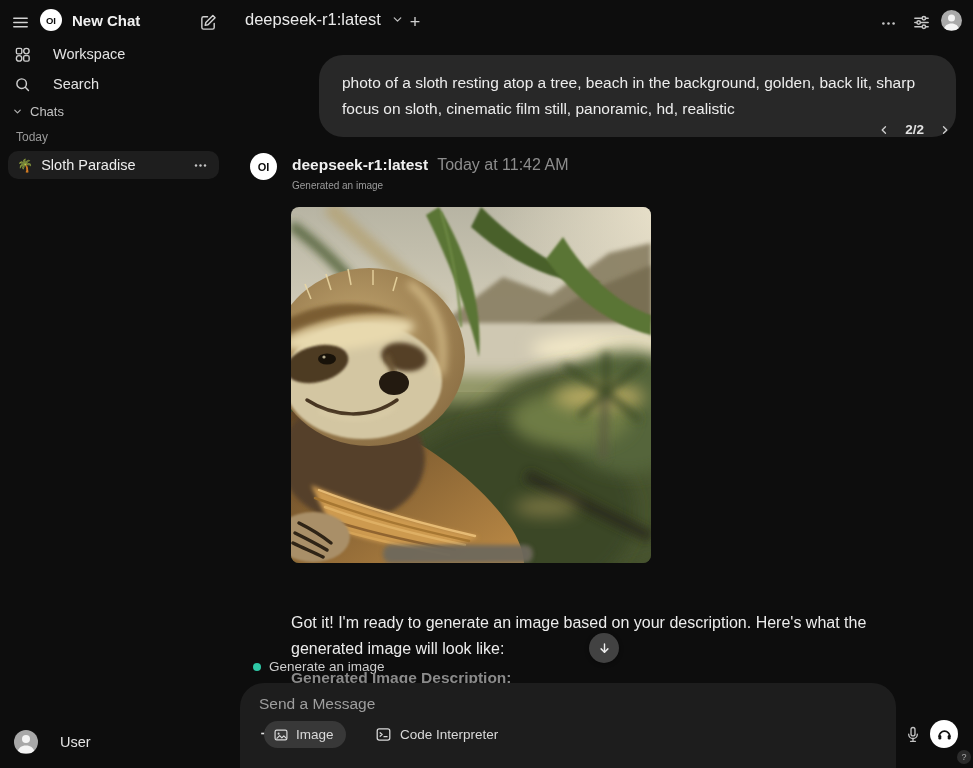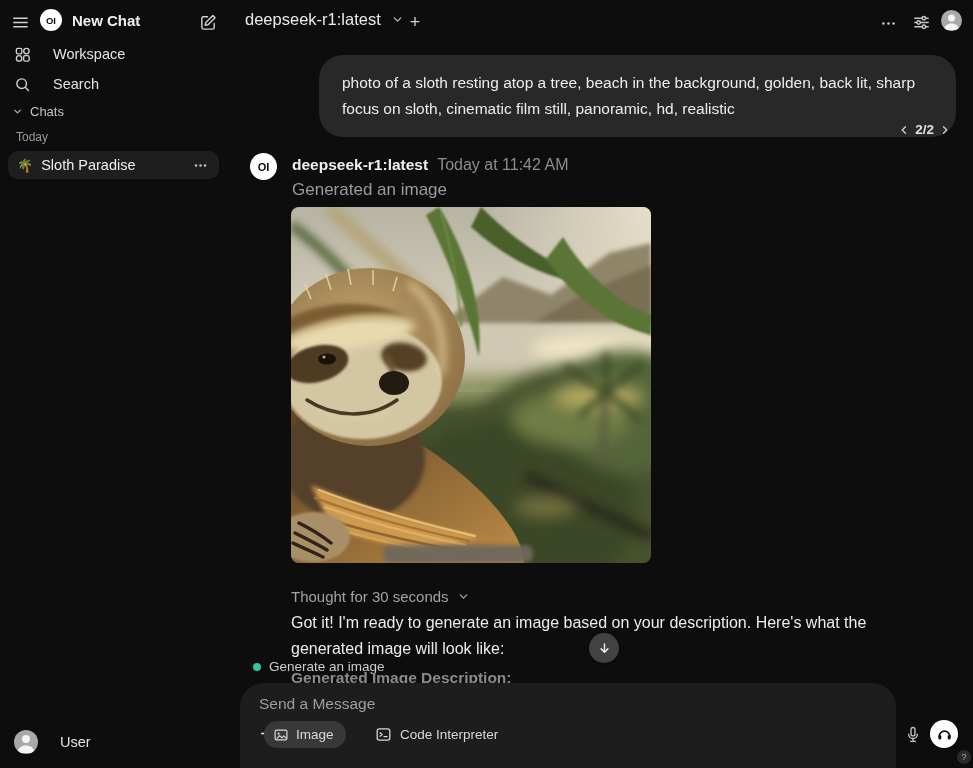--- a/index.html
+++ b/index.html
@@ -12,21 +12,21 @@
   #sidebar{position:absolute;left:0;top:0;width:227px;height:768px;background:#0d0d0d;}
   .sb-row{position:absolute;left:8px;width:211px;height:28px;border-radius:8px;display:flex;align-items:center;gap:22px;padding:0 6px;box-sizing:border-box;cursor:pointer;}
   .sb-label{font-size:14.5px;color:#e3e3e3;font-weight:500;}
   .chat-pill{position:absolute;left:8px;top:151px;width:211px;height:28px;background:#1e1e1e;border-radius:10px;display:flex;align-items:center;padding:0 9px;box-sizing:border-box;cursor:pointer;}
   
   .model-name{font-size:16.5px;font-weight:500;color:#eaeaea;}
   .iconbtn{cursor:pointer;border-radius:6px;}
   
   .bubble{position:absolute;right:17px;top:55px;width:591px;background:#282828;border-radius:24px;
           padding:15px 23px;font-size:15.5px;line-height:26px;color:#ececec;}
-  .pagin{position:absolute;right:22px;top:122px;display:flex;align-items:center;gap:5px;color:#cfcfcf;}
+  .pagin{position:absolute;right:22px;top:122px;display:flex;align-items:center;gap:15px;color:#cfcfcf;}
   .avatar-circle{border-radius:50%;background:#ffffff;color:#0a0a0a;font-weight:800;display:flex;align-items:center;justify-content:center;}
   .reply{position:absolute;left:291px;top:610px;width:640px;font-size:16px;line-height:25.5px;color:#ececec;}
   .thought{position:absolute;left:291px;top:588px;display:flex;align-items:center;gap:8px;color:#a3a3a3;font-size:15px;cursor:pointer;}
   .toolstatus{position:absolute;left:253px;top:659px;display:flex;align-items:center;gap:8px;font-size:13.5px;color:#cdcdcd;}
   .dot{width:8px;height:8px;border-radius:50%;background:#2ec8a6;}
   .clipped-h{position:absolute;left:291px;top:669px;font-size:15.5px;font-weight:700;color:#8a8a8a;z-index:1;}
   .scrollbtn{position:absolute;left:589px;top:633px;width:30px;height:30px;border-radius:50%;background:#424242;display:flex;align-items:center;justify-content:center;cursor:pointer;z-index:4;box-shadow:0 1px 4px rgba(0,0,0,.4);}
   
   #composer{position:absolute;left:240px;top:683px;width:656px;height:85px;background:#1d1d1d;border-radius:24px 24px 0 0;z-index:5;}
   #composer textarea{position:absolute;left:17px;top:10px;width:560px;height:22px;background:transparent;border:none;outline:none;resize:none;color:#ececec;font-family:"Liberation Sans",sans-serif;font-size:15.5px;}
@@ -173,21 +173,21 @@
           <path d="M7.5 4.5L13 10l-5.5 5.5"></path>
         </svg>
     </span>
   </div>
 
   <div class="abs avatar-circle" style="left:250px;top:153px;width:27px;height:27px;font-size:11px;">OI</div>
   <div class="abs" style="left:292px;top:156px;display:flex;align-items:baseline;gap:9px;">
     <span style="font-size:15.5px;font-weight:700;color:#f0f0f0;">deepseek-r1:latest</span>
     <span class="ts">Today at 11:42 AM</span>
   </div>
-  <div class="abs" style="left:292px;top:180px;font-size:17px;color:#9b9b9b;">Generated an image</div>
+  <div class="abs" style="left:292px;top:180px;font-size:10px;color:#9b9b9b;">Generated an image</div>
 
   <div class="abs" style="left:291px;top:207px;width:360px;height:356px;border-radius:8px;overflow:hidden;cursor:pointer;">
     <svg width="360" height="356" viewBox="0 0 360 356">
       <defs>
         <linearGradient id="sky" x1="0" y1="0" x2="0" y2="1">
             <stop offset="0" stop-color="#b7b4a3"></stop>
             <stop offset="1" stop-color="#e8e0ca"></stop>
           </linearGradient>
         <radialGradient id="glow" cx="0.86" cy="0.22" r="0.75">
             <stop offset="0" stop-color="#fdf3da" stop-opacity="0.95"></stop>
@@ -280,28 +280,20 @@
       <g stroke="#2f2416" stroke-width="3.5" fill="none" stroke-linecap="round">
         <path d="M8 316 C20 322 30 328 40 336"></path>
           <path d="M4 326 C16 332 26 337 36 343"></path>
           <path d="M2 336 C12 341 22 345 32 350"></path>
       </g>
       <rect x="92" y="338" width="150" height="18" rx="8" fill="#6e695c" filter="url(#b2)" opacity="0.95"></rect>
       <ellipse cx="255" cy="300" rx="32" ry="10" fill="#9d8f52" filter="url(#b8)" opacity="0.6"></ellipse>
     </svg>
   </div>
 
-  <div class="thought">
-    <span>Thought for 30 seconds</span>
-    <span>
-      <svg width="13" height="13" viewBox="0 0 20 20" fill="none" stroke="#a3a3a3" stroke-width="2" stroke-linecap="round" stroke-linejoin="round">
-          <path d="M5 7.5l5 5 5-5"></path>
-        </svg>
-    </span>
-  </div>
 
   <div class="reply">Got it! I'm ready to generate an image based on your description. Here's what the generated image will look like:</div>
 
   <div class="toolstatus">
     <span class="dot"></span>
     <span>Generate an image</span>
   </div>
 
   <div class="clipped-h">Generated Image Description:</div>
 

